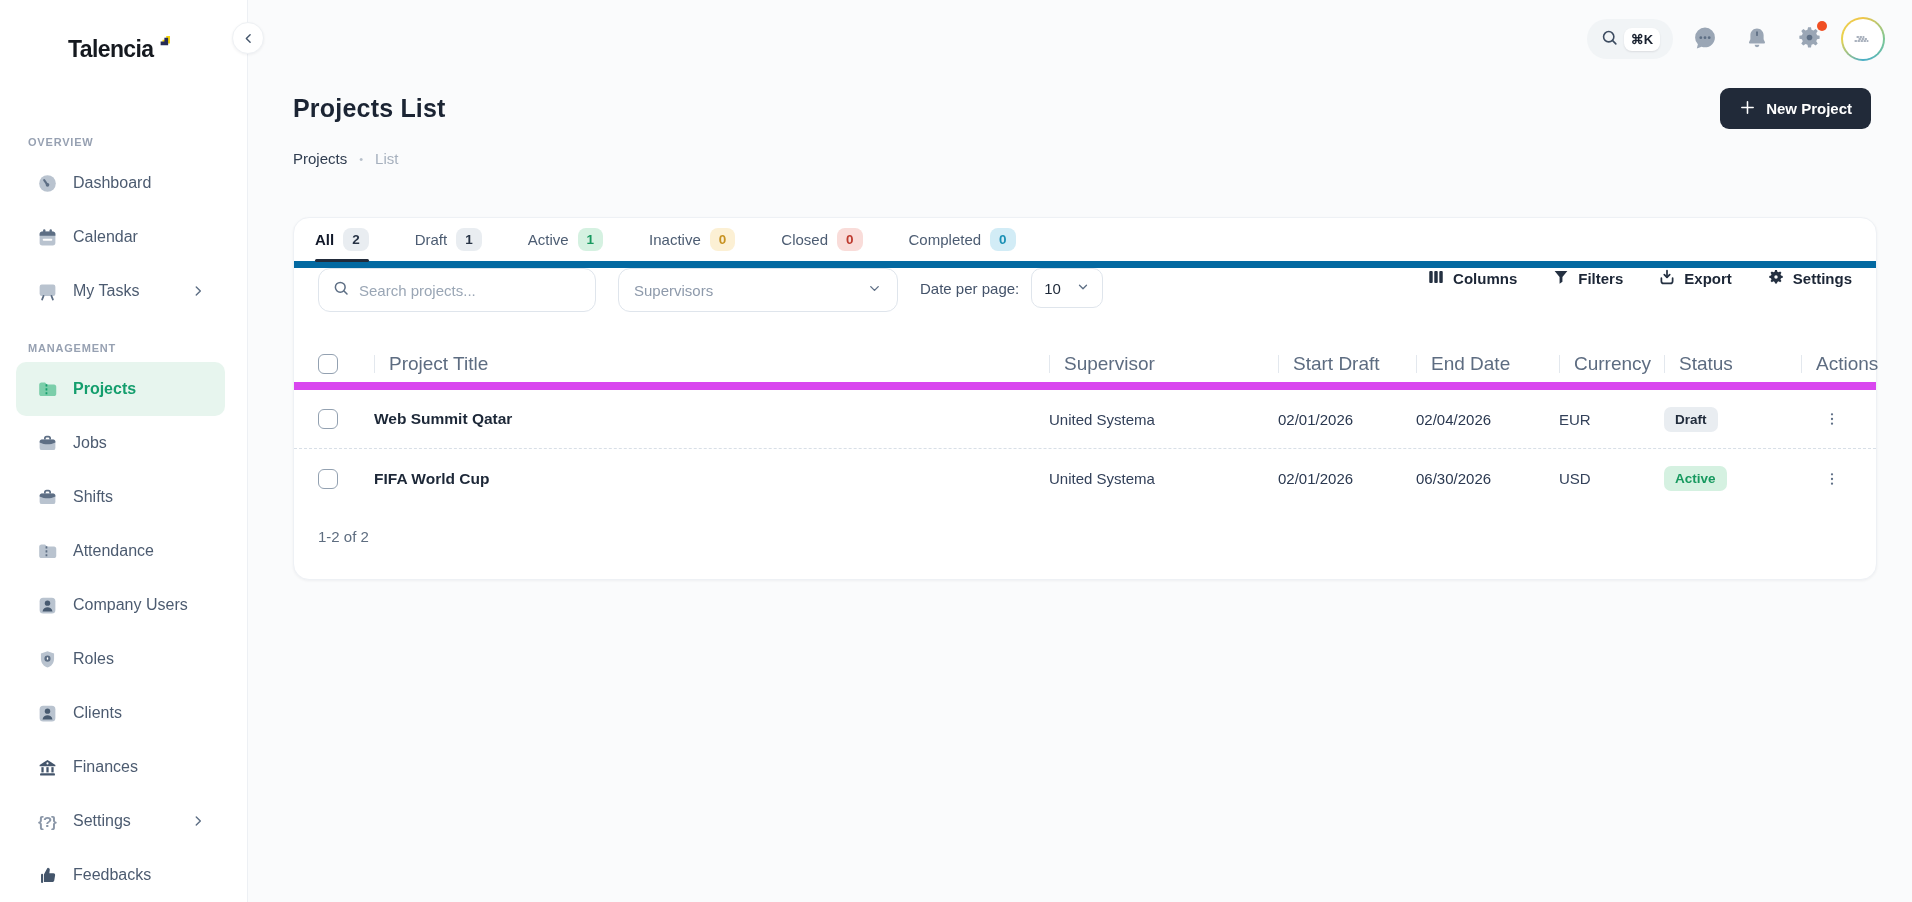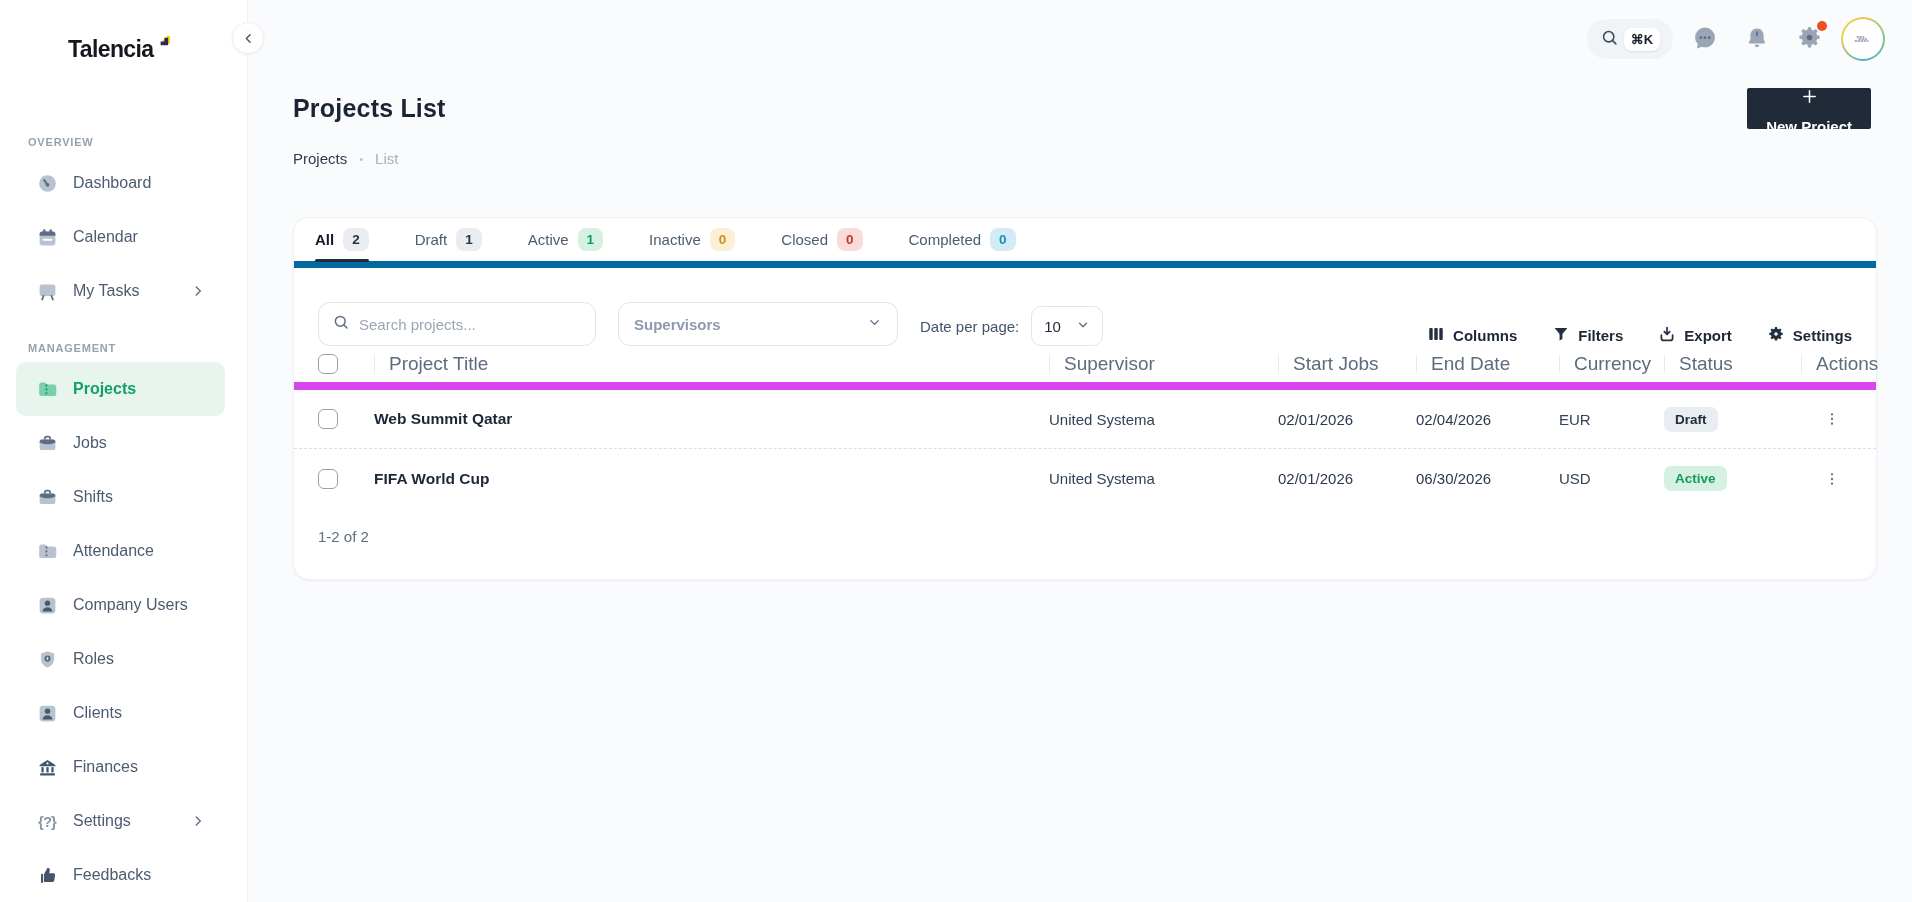--- a/index.html
+++ b/index.html
@@ -32,40 +32,40 @@
   .avatar { width:44px; height:44px; border-radius:50%; background:conic-gradient(#f0c64a,#7cc795,#4aaec7,#e9d34f,#f0c64a); padding:2px; cursor:pointer; }
   .avatar-inner { width:100%; height:100%; border-radius:50%; background:#fff; display:flex; align-items:center; justify-content:center; }
 
   
   .main { position:absolute; left:249px; top:0; width:1663px; height:902px; }
   .page-title { position:absolute; left:44px; top:94px; font-size:25px; font-weight:800; color:#1b2433; letter-spacing:.2px; }
   .breadcrumb { position:absolute; left:44px; top:150px; display:flex; align-items:center; gap:12px; font-size:15px; }
   .bc-parent { color:#2f3c4f; }
   .bc-dot { color:#b6bfca; font-size:11px; }
   .bc-current { color:#a6b0bd; }
-  .new-project { position:absolute; top:88px; right:41px; height:41px; background:#212a39; border:none; border-radius:2px; color:#fff; font-family:"Liberation Sans",sans-serif; font-size:15px; font-weight:700; display:flex; align-items:center; gap:10px; padding:0 19px; cursor:pointer;flex-direction:column; }
+  .new-project { position:absolute; top:88px; right:41px; height:41px; background:#212a39; border:none; border-radius:9px; color:#fff; font-family:"Liberation Sans",sans-serif; font-size:15px; font-weight:700; display:flex; align-items:center; gap:10px; padding:0 19px; cursor:pointer; }
 
   
   .card { position:absolute; left:44px; top:217px; width:1584px; height:363px; background:#fff; border:1px solid #eef1f5; border-radius:16px; box-shadow:0 1px 3px rgba(16,24,40,.05); }
   .tabs { height:50px; border-bottom:7px solid #0369a1; display:flex; align-items:center; padding:0 21px; gap:46px; }
   .tab { height:100%; display:flex; align-items:center; gap:9px; font-size:15px; color:#4c5c72; position:relative; cursor:pointer; }
   .tab.active { color:#12192a; font-weight:700; }
   .tab.active::after { content:""; position:absolute; left:0; right:0; bottom:-1px; height:3px; background:#222b3a; border-radius:2px; }
   .count { padding:4px 9px; border-radius:8px; font-size:13.5px; font-weight:700; }
   .count.neutral { background:#e9edf1; color:#273345; }
   .count.green   { background:#d5f1e1; color:#17995f; }
   .count.amber   { background:#fcf0d4; color:#c79222; }
   .count.red     { background:#f9dcd9; color:#bd3a2e; }
   .count.cyan    { background:#d2ecf6; color:#1b90b5; }
 
-  .toolbar { height:78px; display:flex; align-items:flex-end; padding:0 24px; gap:22px; }
+  .toolbar { height:78px; display:flex; align-items:flex-start; padding:0 24px; gap:22px; }
   .search-box { width:278px; height:44px; border:1px solid #dfe5ec; border-radius:12px; display:flex; align-items:center; gap:9px; padding:0 13px; background:#fff; }
   .search-box input { border:none; outline:none; flex:1; font-size:15px; color:#334155; font-family:"Liberation Sans",sans-serif; background:transparent; }
   .search-box input::placeholder { color:#9aa6b5; }
-  .select { width:280px; height:44px; border:1px solid #dfe5ec; border-radius:12px; display:flex; align-items:center; justify-content:space-between; padding:0 15px; font-size:15px; color:#8e9aab; cursor:pointer; background:#fff;font-weight:bold; }
+  .select { width:280px; height:44px; border:1px solid #dfe5ec; border-radius:12px; display:flex; align-items:center; justify-content:space-between; padding:0 15px; font-size:15px; color:#8e9aab; cursor:pointer; background:#fff; }
   .rpp { display:flex; align-items:center; gap:12px; font-size:15px; color:#44536a; }
   .rpp-select { width:72px; height:40px; border:1px solid #dfe5ec; border-radius:10px; display:flex; align-items:center; justify-content:space-between; padding:0 12px; color:#1d2838; font-weight:500; cursor:pointer; background:#fff; }
   .toolbar-actions { margin-left:auto; display:flex; align-items:center; gap:35px; }
   .tool-btn { display:flex; align-items:center; gap:8px; background:none; border:none; font-family:"Liberation Sans",sans-serif; font-size:15px; font-weight:700; color:#1c2636; cursor:pointer; }
 
   .grid { display:grid; grid-template-columns:56px 675px 229px 138px 143px 105px 137px 1fr; padding:0 24px; align-items:center; }
   .thead { height:44px; border-bottom:8px solid #d946ef; color:#5d6c81; font-size:19px; }
   .th { display:flex; align-items:center; gap:14px; height:100%; }
   .sep { width:1px; height:18px; background:#e3e8ee; }
   .trow { height:59px; font-size:15px; }
@@ -435,21 +435,21 @@
       <div class="th">
           <i class="sep"></i>
           <span>Project Title</span>
         </div>
       <div class="th">
           <i class="sep"></i>
           <span>Supervisor</span>
         </div>
       <div class="th">
           <i class="sep"></i>
-          <span>Start Jobs</span>
+          <span>Start Draft</span>
         </div>
       <div class="th">
           <i class="sep"></i>
           <span>End Date</span>
         </div>
       <div class="th">
           <i class="sep"></i>
           <span>Currency</span>
         </div>
       <div class="th">

